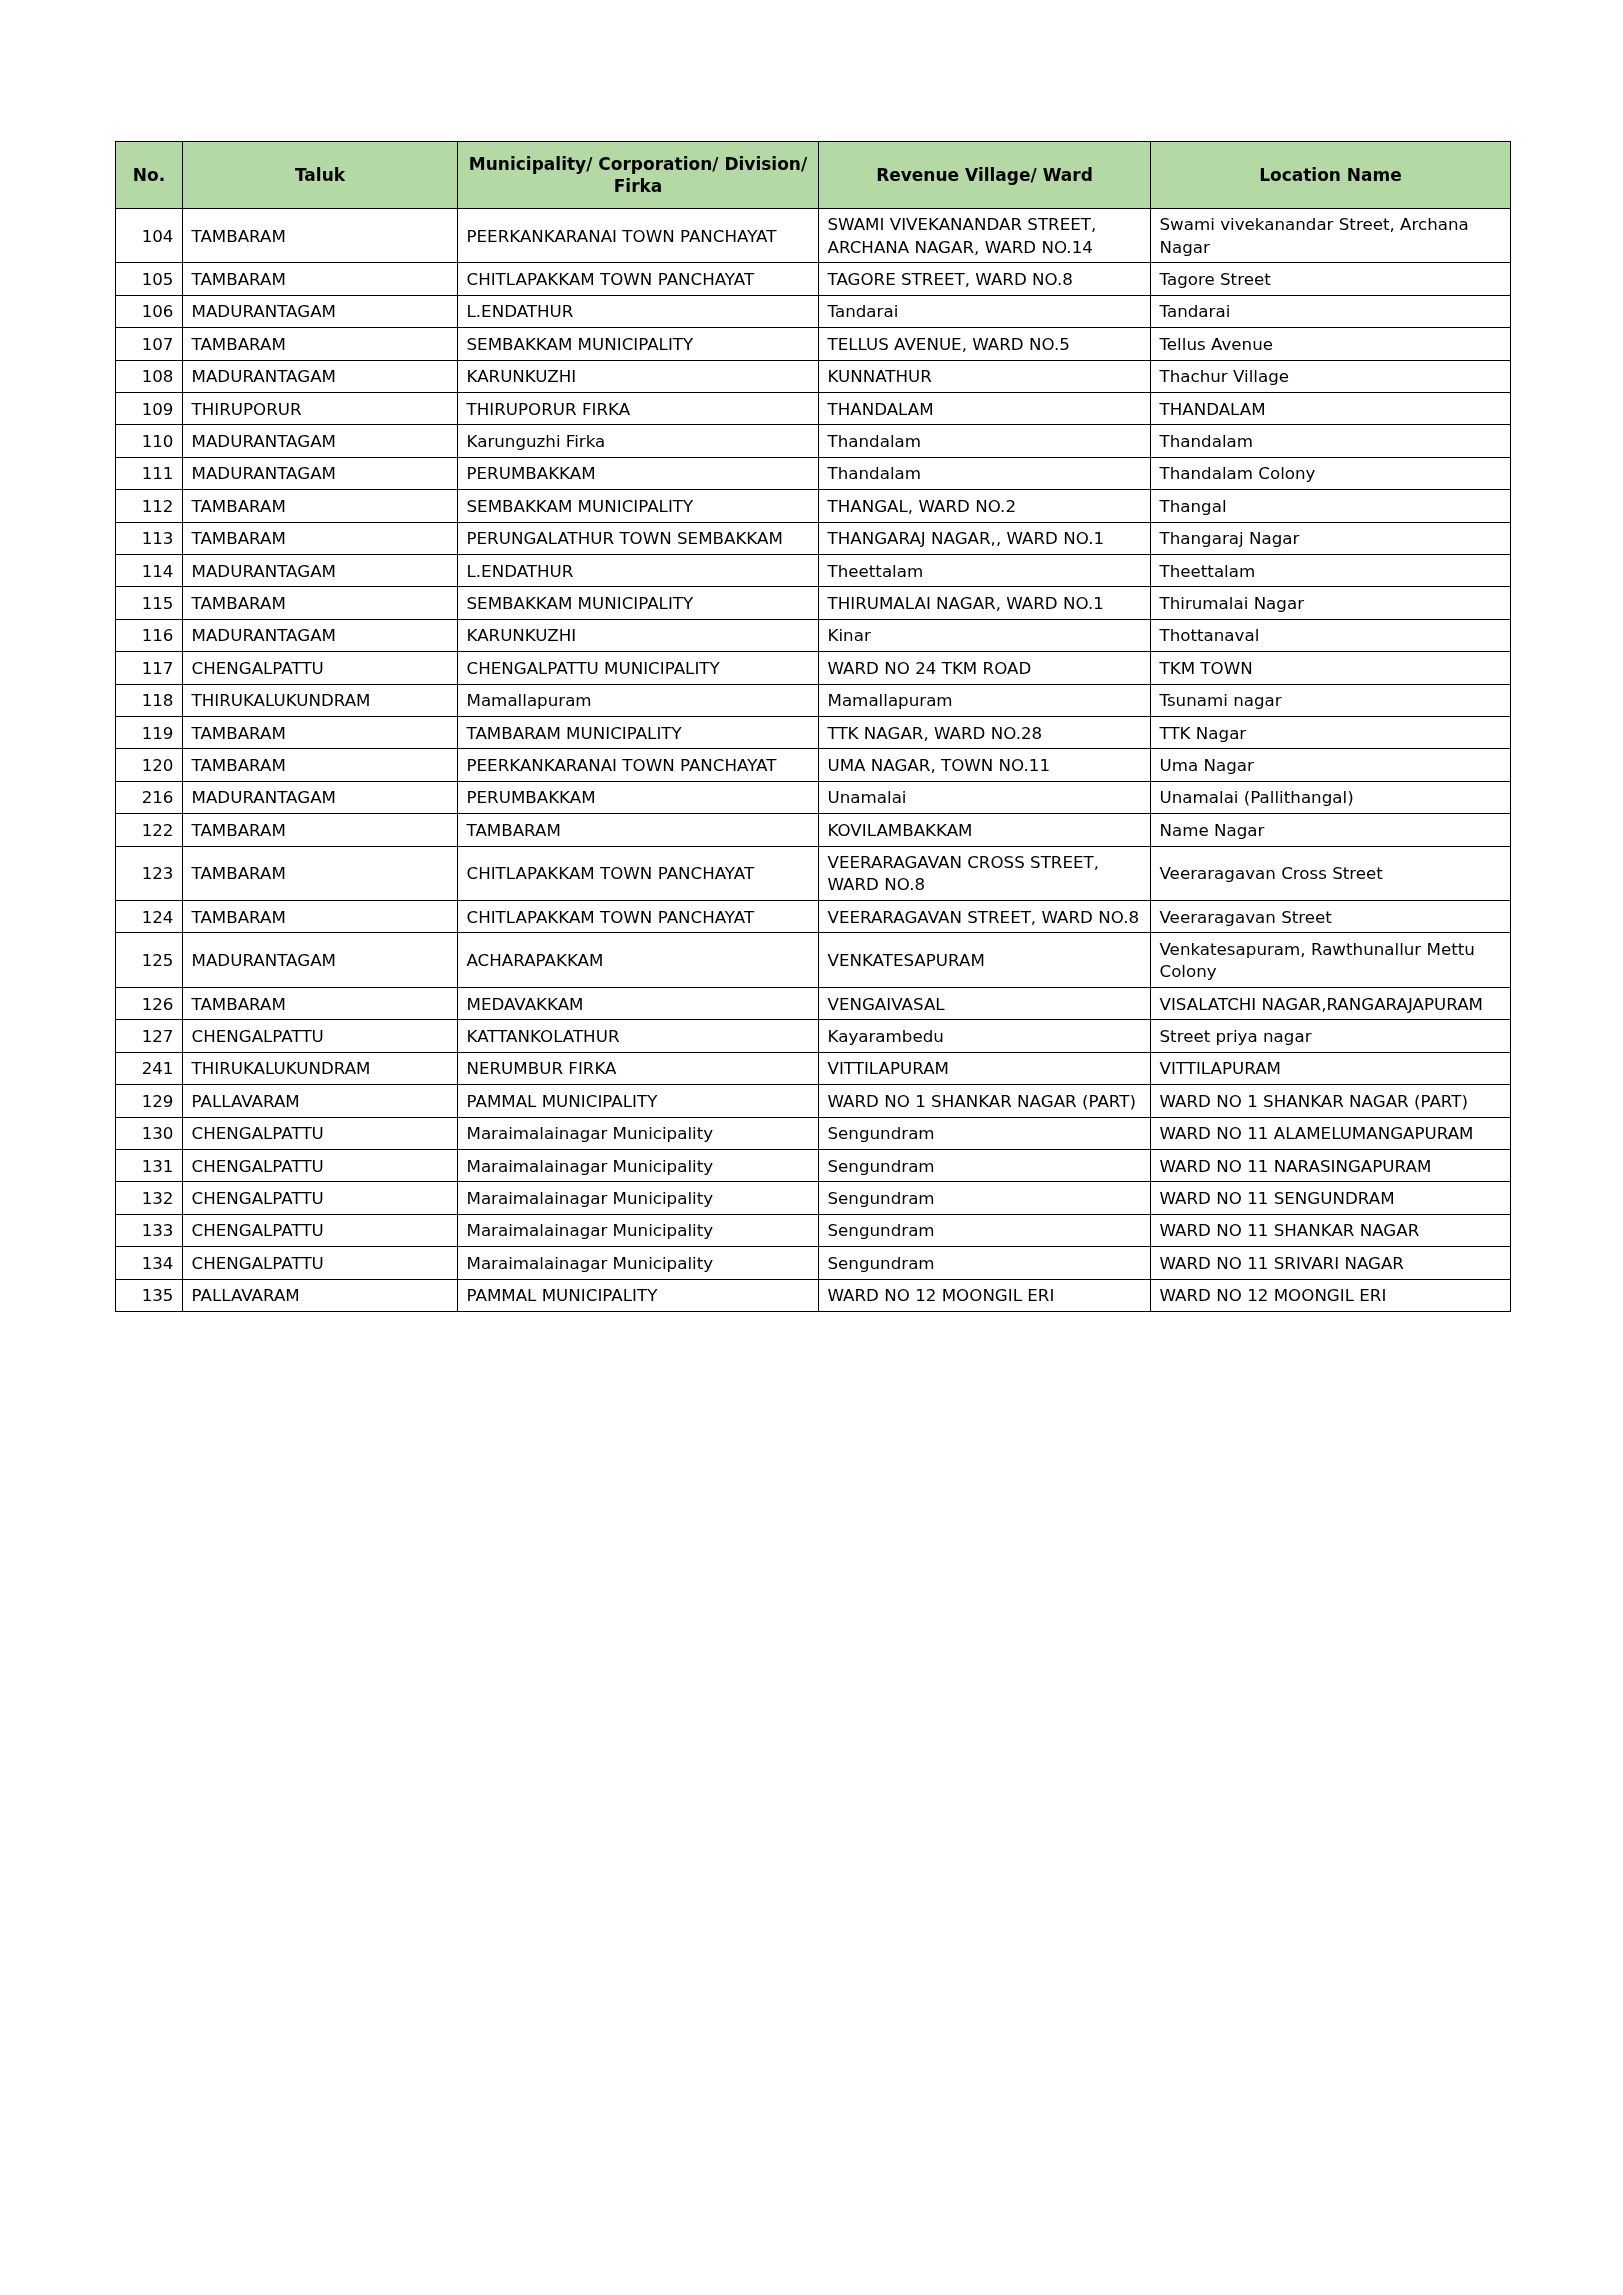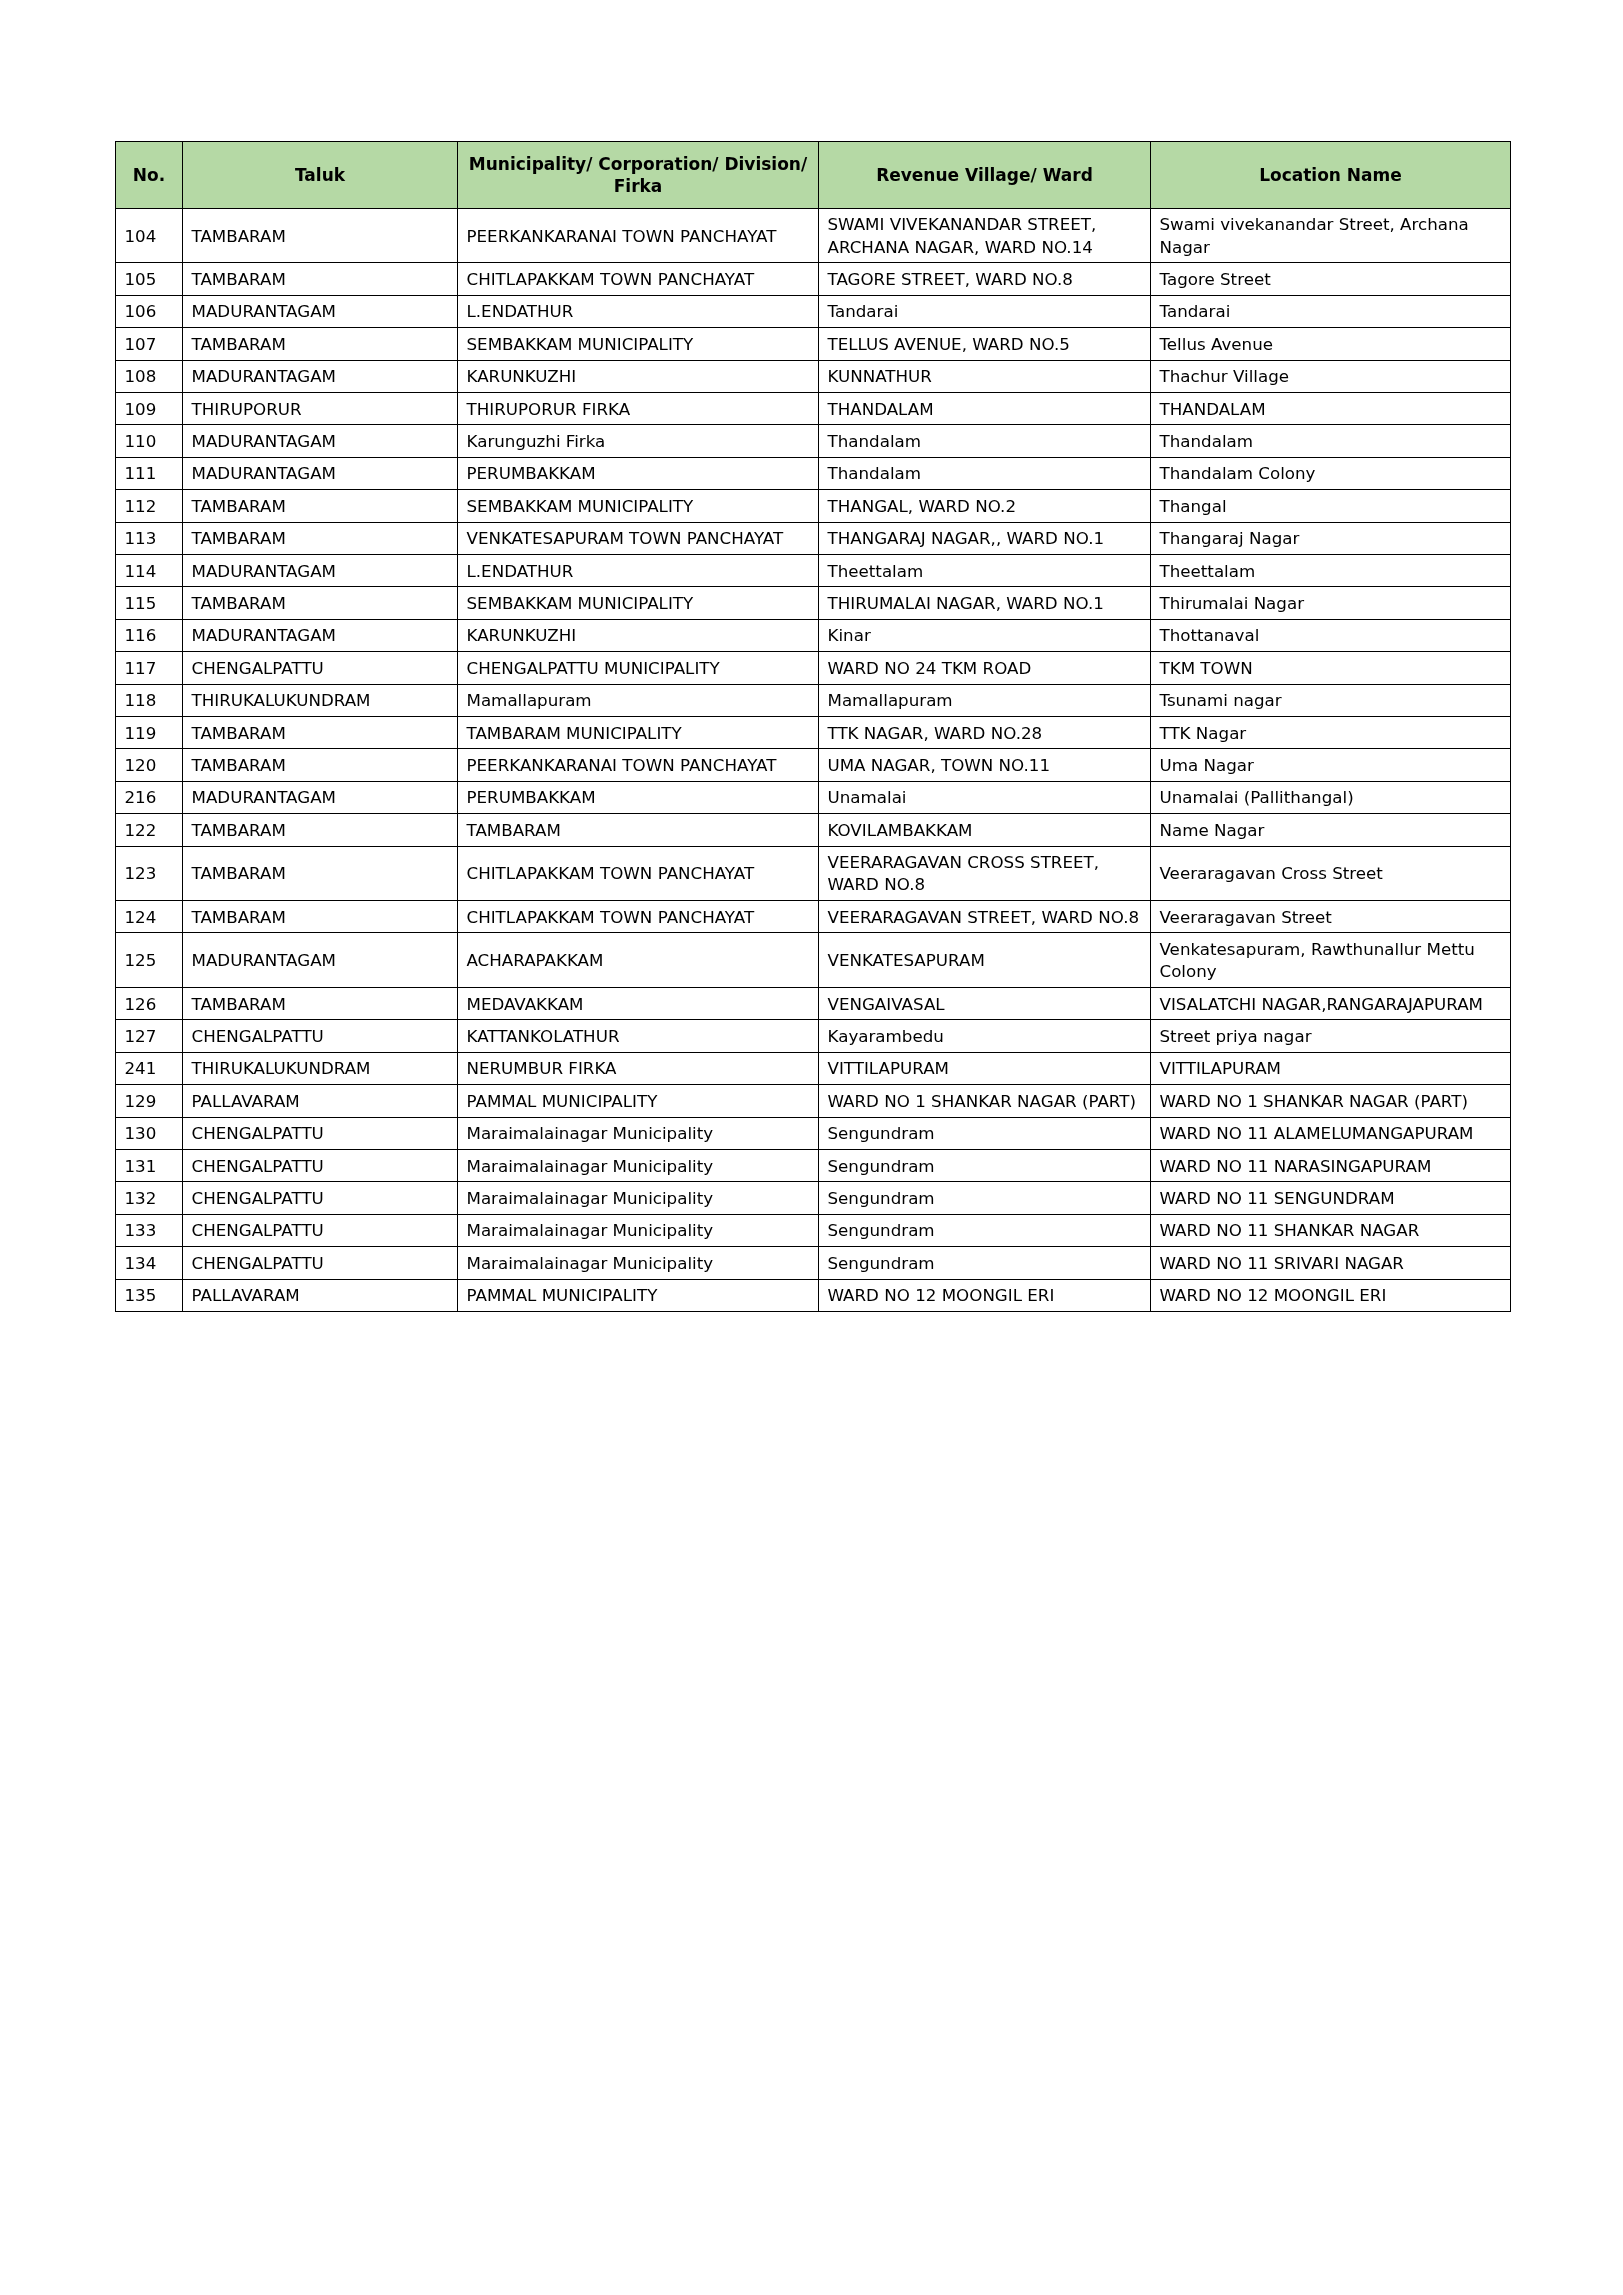--- a/index.html
+++ b/index.html
@@ -47,21 +47,21 @@
     font-weight: bold;
     font-size: 17px;
     padding: 10.5px 6.5px;
     line-height: 1.32;
   }
   table.data-table tbody td {
     text-align: left;
     background: #ffffff;
   }
   table.data-table tbody td.col-no {
-    text-align: left;
+    text-align: right;
   }
 </style>
 </head>
 <body>
 
 <div class="page">
   <table class="data-table">
     <colgroup>
       <col class="c-no">
       <col class="c-taluk">
@@ -138,21 +138,21 @@
         <tr>
           <td class="col-no">112</td>
           <td>TAMBARAM</td>
           <td>SEMBAKKAM MUNICIPALITY</td>
           <td>THANGAL, WARD NO.2</td>
           <td>Thangal</td>
         </tr>
         <tr>
           <td class="col-no">113</td>
           <td>TAMBARAM</td>
-          <td>VENKATESAPURAM TOWN PANCHAYAT</td>
+          <td>PERUNGALATHUR TOWN SEMBAKKAM</td>
           <td>THANGARAJ NAGAR,, WARD NO.1</td>
           <td>Thangaraj Nagar</td>
         </tr>
         <tr>
           <td class="col-no">114</td>
           <td>MADURANTAGAM</td>
           <td>L.ENDATHUR</td>
           <td>Theettalam</td>
           <td>Theettalam</td>
         </tr>

